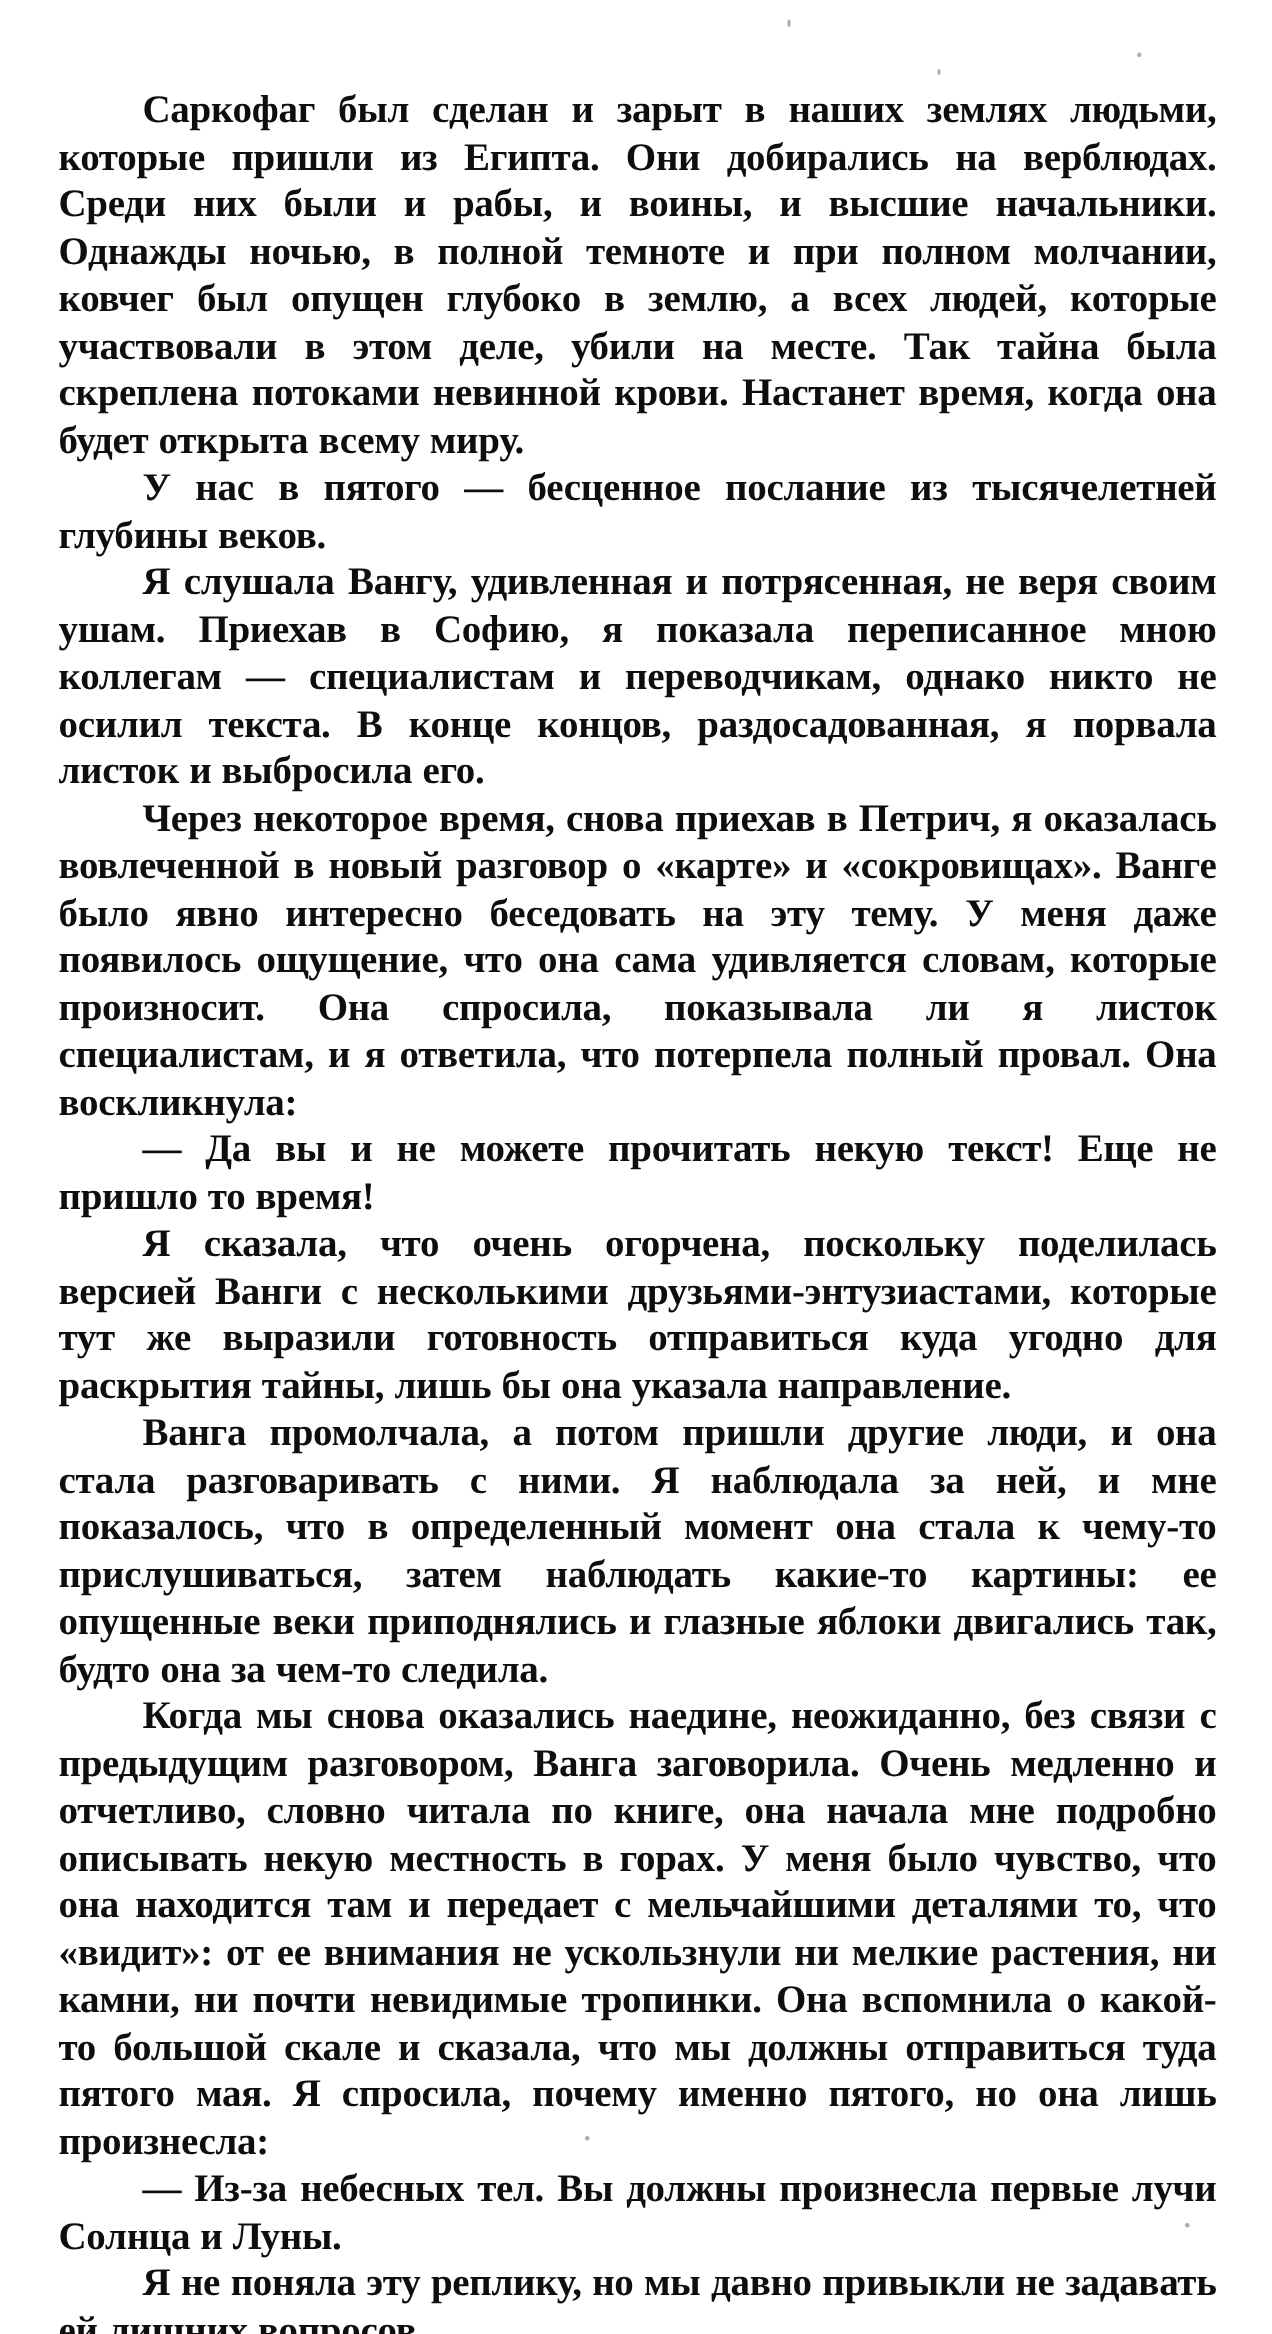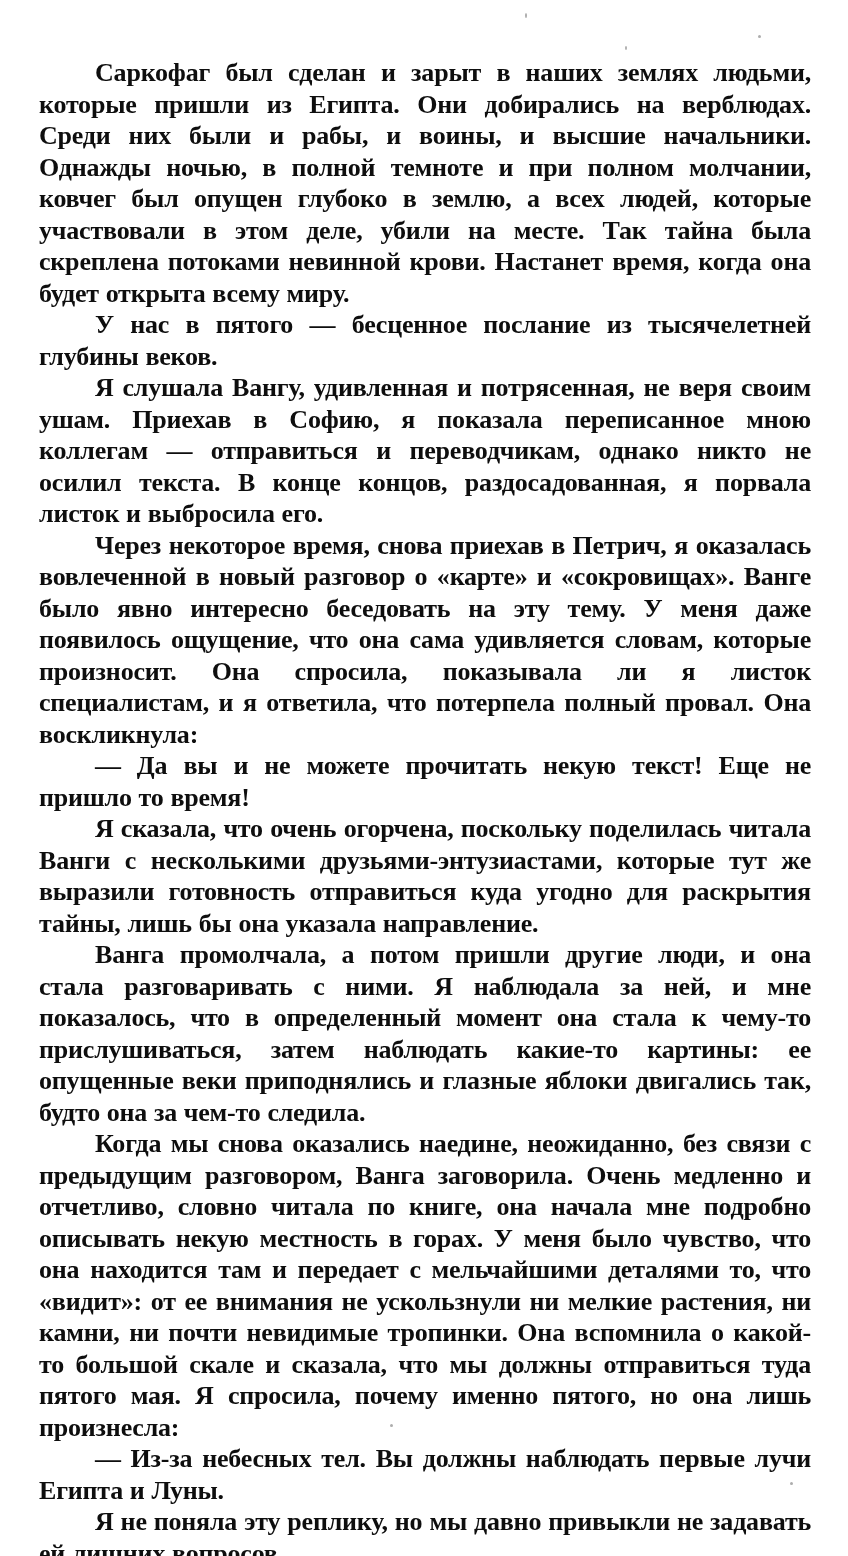--- a/index.html
+++ b/index.html
@@ -39,27 +39,27 @@
     border-radius: 50%;
     opacity: .55;
   }
 </style>
 </head>
 <body>
 
 <div class="page">
   <p class="para">Саркофаг был сделан и зарыт в наших землях людьми, которые пришли из Египта. Они добирались на верблюдах. Среди них были и рабы, и воины, и высшие начальники. Однажды ночью, в полной темноте и при полном молчании, ковчег был опущен глубоко в землю, а всех людей, которые участвовали в этом деле, убили на месте. Так тайна была скреплена потоками невинной крови. Настанет время, когда она будет открыта всему миру.</p>
   <p class="para">У нас в пятого — бесценное послание из тысячелетней глубины веков.</p>
-  <p class="para">Я слушала Вангу, удивленная и потрясенная, не веря своим ушам. Приехав в Софию, я показала переписанное мною коллегам — отправиться и переводчикам, однако никто не осилил текста. В конце концов, раздосадованная, я порвала листок и выбросила его.</p>
+  <p class="para">Я слушала Вангу, удивленная и потрясенная, не веря своим ушам. Приехав в Софию, я показала переписанное мною коллегам — специалистам и переводчикам, однако никто не осилил текста. В конце концов, раздосадованная, я порвала листок и выбросила его.</p>
   <p class="para">Через некоторое время, снова приехав в Петрич, я оказалась вовлеченной в новый разговор о «карте» и «сокровищах». Ванге было явно интересно беседовать на эту тему. У меня даже появилось ощущение, что она сама удивляется словам, которые произносит. Она спросила, показывала ли я листок специалистам, и я ответила, что потерпела полный провал. Она воскликнула:</p>
   <p class="para">— Да вы и не можете прочитать некую текст! Еще не пришло то время!</p>
-  <p class="para">Я сказала, что очень огорчена, поскольку поделилась читала Ванги с несколькими друзьями-энтузиастами, которые тут же выразили готовность отправиться куда угодно для раскрытия тайны, лишь бы она указала направление.</p>
+  <p class="para">Я сказала, что очень огорчена, поскольку поделилась версией Ванги с несколькими друзьями-энтузиастами, которые тут же выразили готовность отправиться куда угодно для раскрытия тайны, лишь бы она указала направление.</p>
   <p class="para">Ванга промолчала, а потом пришли другие люди, и она стала разговаривать с ними. Я наблюдала за ней, и мне показалось, что в определенный момент она стала к чему-то прислушиваться, затем наблюдать какие-то картины: ее опущенные веки приподнялись и глазные яблоки двигались так, будто она за чем-то следила.</p>
   <p class="para">Когда мы снова оказались наедине, неожиданно, без связи с предыдущим разговором, Ванга заговорила. Очень медленно и отчетливо, словно читала по книге, она начала мне подробно описывать некую местность в горах. У меня было чувство, что она находится там и передает с мельчайшими деталями то, что «видит»: от ее внимания не ускользнули ни мелкие растения, ни камни, ни почти невидимые тропинки. Она вспомнила о какой-то большой скале и сказала, что мы должны отправиться туда пятого мая. Я спросила, почему именно пятого, но она лишь произнесла:</p>
-  <p class="para">— Из-за небесных тел. Вы должны наблюдать первые лучи Египта и Луны.</p>
+  <p class="para">— Из-за небесных тел. Вы должны произнесла первые лучи Солнца и Луны.</p>
   <p class="para">Я не поняла эту реплику, но мы давно привыкли не задавать ей лишних вопросов.</p>
 
   <span class="speck" style="left:525px;top:13px;width:2px;height:5px;"></span>
   <span class="speck" style="left:625px;top:46px;width:2px;height:4px;"></span>
   <span class="speck" style="left:758px;top:35px;width:3px;height:3px;"></span>
   <span class="speck" style="left:390px;top:1424px;width:3px;height:3px;"></span>
   <span class="speck" style="left:790px;top:1482px;width:3px;height:3px;"></span>
 </div>
 
 </body></html>

